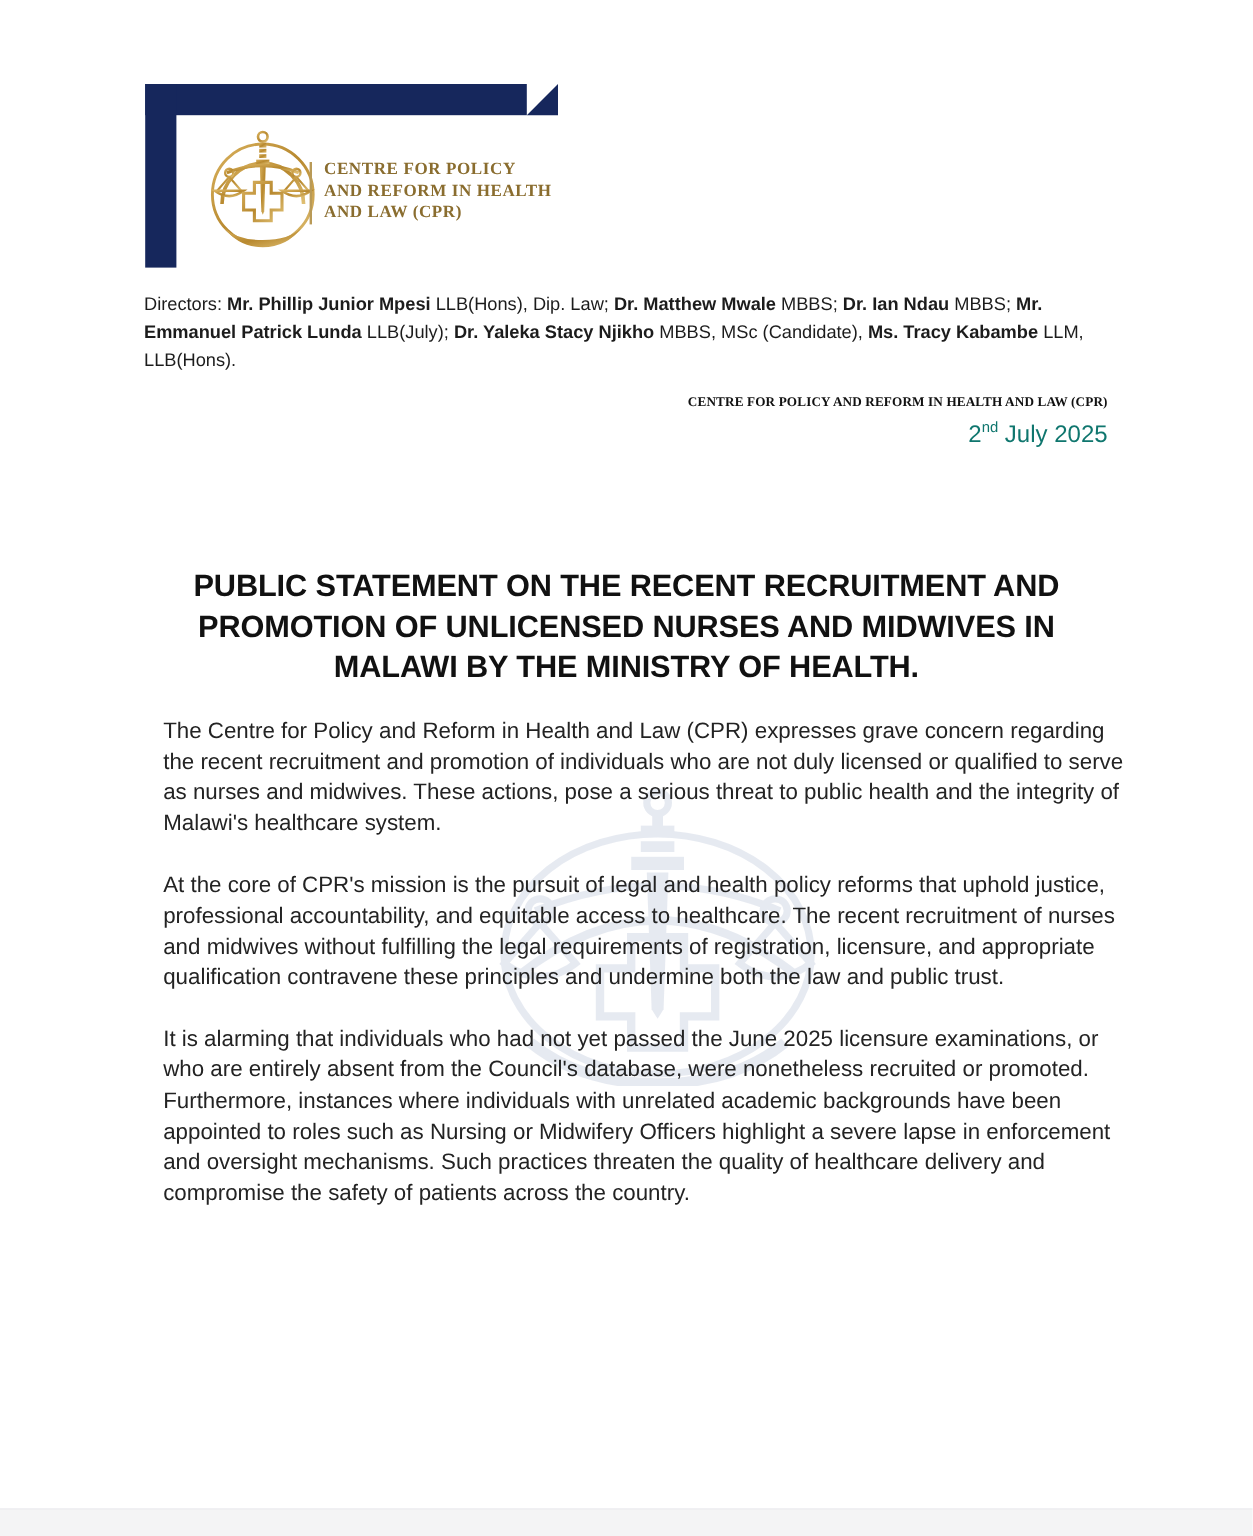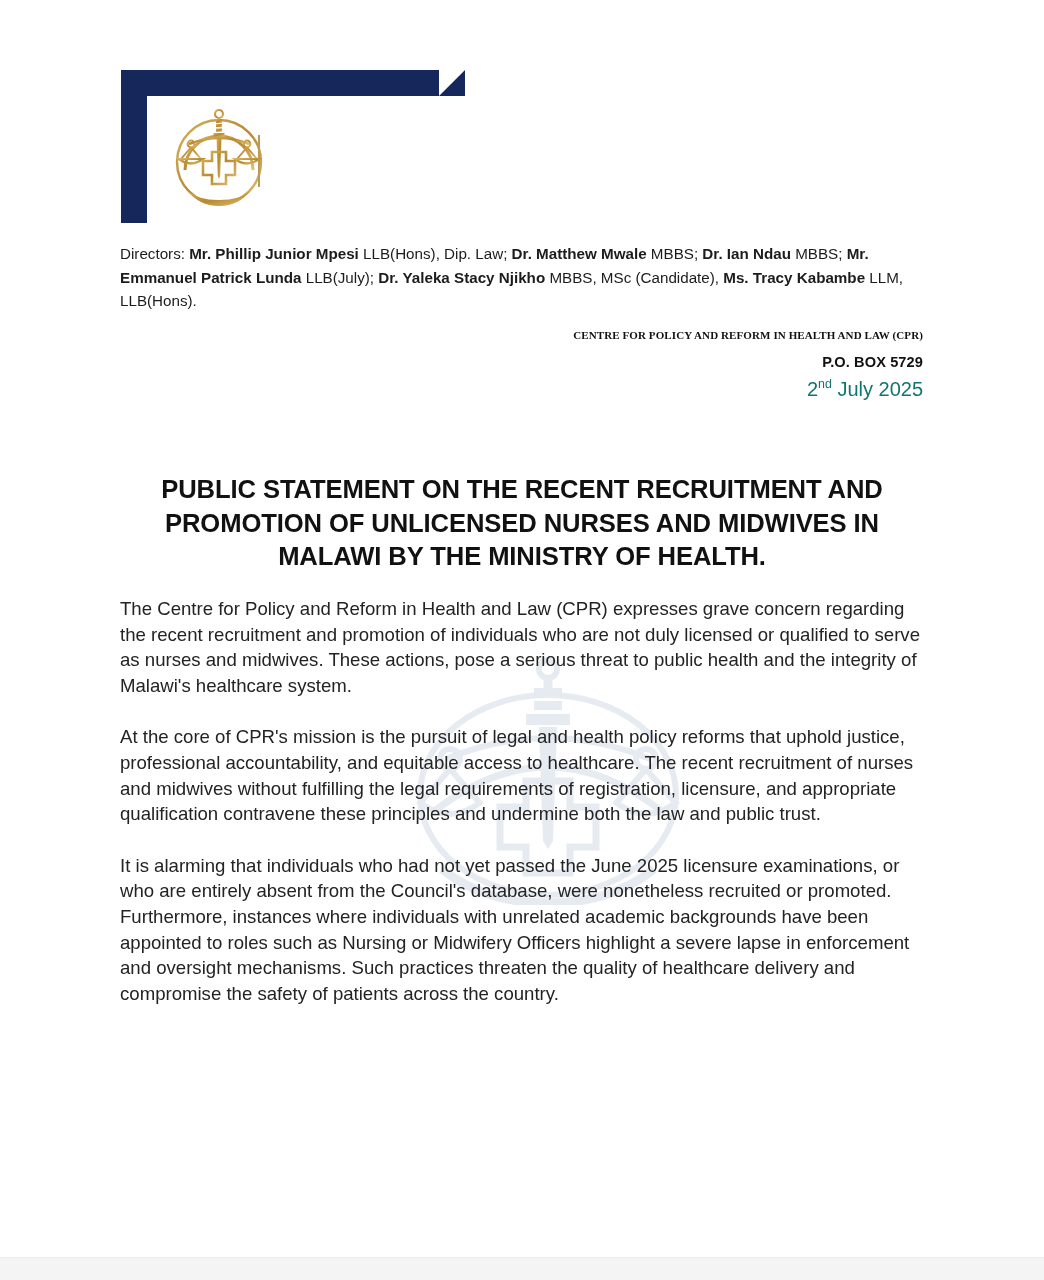--- a/index.html
+++ b/index.html
@@ -156,21 +156,21 @@
     height: 250px;
     opacity: 0.20;
     pointer-events: none;
     z-index: 0;
   }
   #watermark svg { display: block; width: 300px; height: 250px; }
 
   
   #body-text {
     position: absolute;
-    left: 120px;
+    left: 136px;
     top: 596px;
     width: 802px;
     z-index: 2;
   }
   #body-text p {
     margin: 0 0 26px 0;
     font-size: 18.6px;
     line-height: 25.6px;
     color: #232323;
     text-align: left;
@@ -231,29 +231,33 @@
         <path d="M72 55 Q84 64 96 55 Z" fill="none" stroke="url(#goldgrad)" stroke-width="2.2"></path>
 
         <path d="M49 48 L63 48 L63 57 L72 57 L72 71 L63 71 L63 80 L49 80 L49 71 L40 71 L40 57 L49 57 Z" fill="none" stroke="url(#goldgrad)" stroke-width="2.6"></path>
 
         <path d="M24 86 Q34 96 56 96 Q78 96 88 86 Q76 102 56 102 Q36 102 24 86 Z" fill="url(#goldgrad)"></path>
       </svg>
     </div>
 
     <div class="logo-divider"></div>
 
+    <div class="logo-text">
+      <span class="ln">CENTRE FOR POLICY</span>
+      <span class="ln">AND REFORM IN HEALTH</span>
+      <span class="ln">AND  LAW  (CPR)</span>
+    </div>
   </div>
 
   <div id="directors">
     <span>Directors: </span><b>Mr. Phillip Junior Mpesi</b><span> LLB(Hons), Dip. Law; </span><b>Dr. Matthew Mwale</b><span> MBBS; </span><b>Dr. Ian Ndau</b><span> MBBS; </span><b>Mr. Emmanuel Patrick Lunda</b><span> LLB(July); </span><b>Dr. Yaleka Stacy Njikho</b><span> MBBS, MSc (Candidate), </span><b>Ms. Tracy Kabambe</b><span> LLM, LLB(Hons).</span>
   </div>
 
   <div id="address">
     <div class="org">CENTRE FOR POLICY AND REFORM IN HEALTH AND LAW (CPR)</div>
-    <div class="pobox">P.O. BOX 5729</div>
     <div class="date"><span>2</span><sup>nd</sup><span> July 2025</span></div>
   </div>
 
   <div id="doc-title">
     <span>PUBLIC STATEMENT ON THE RECENT RECRUITMENT AND</span><br>
     <span>PROMOTION OF UNLICENSED NURSES AND MIDWIVES IN</span><br>
     <span>MALAWI BY THE MINISTRY OF HEALTH.</span>
   </div>
 
   <div id="watermark">

